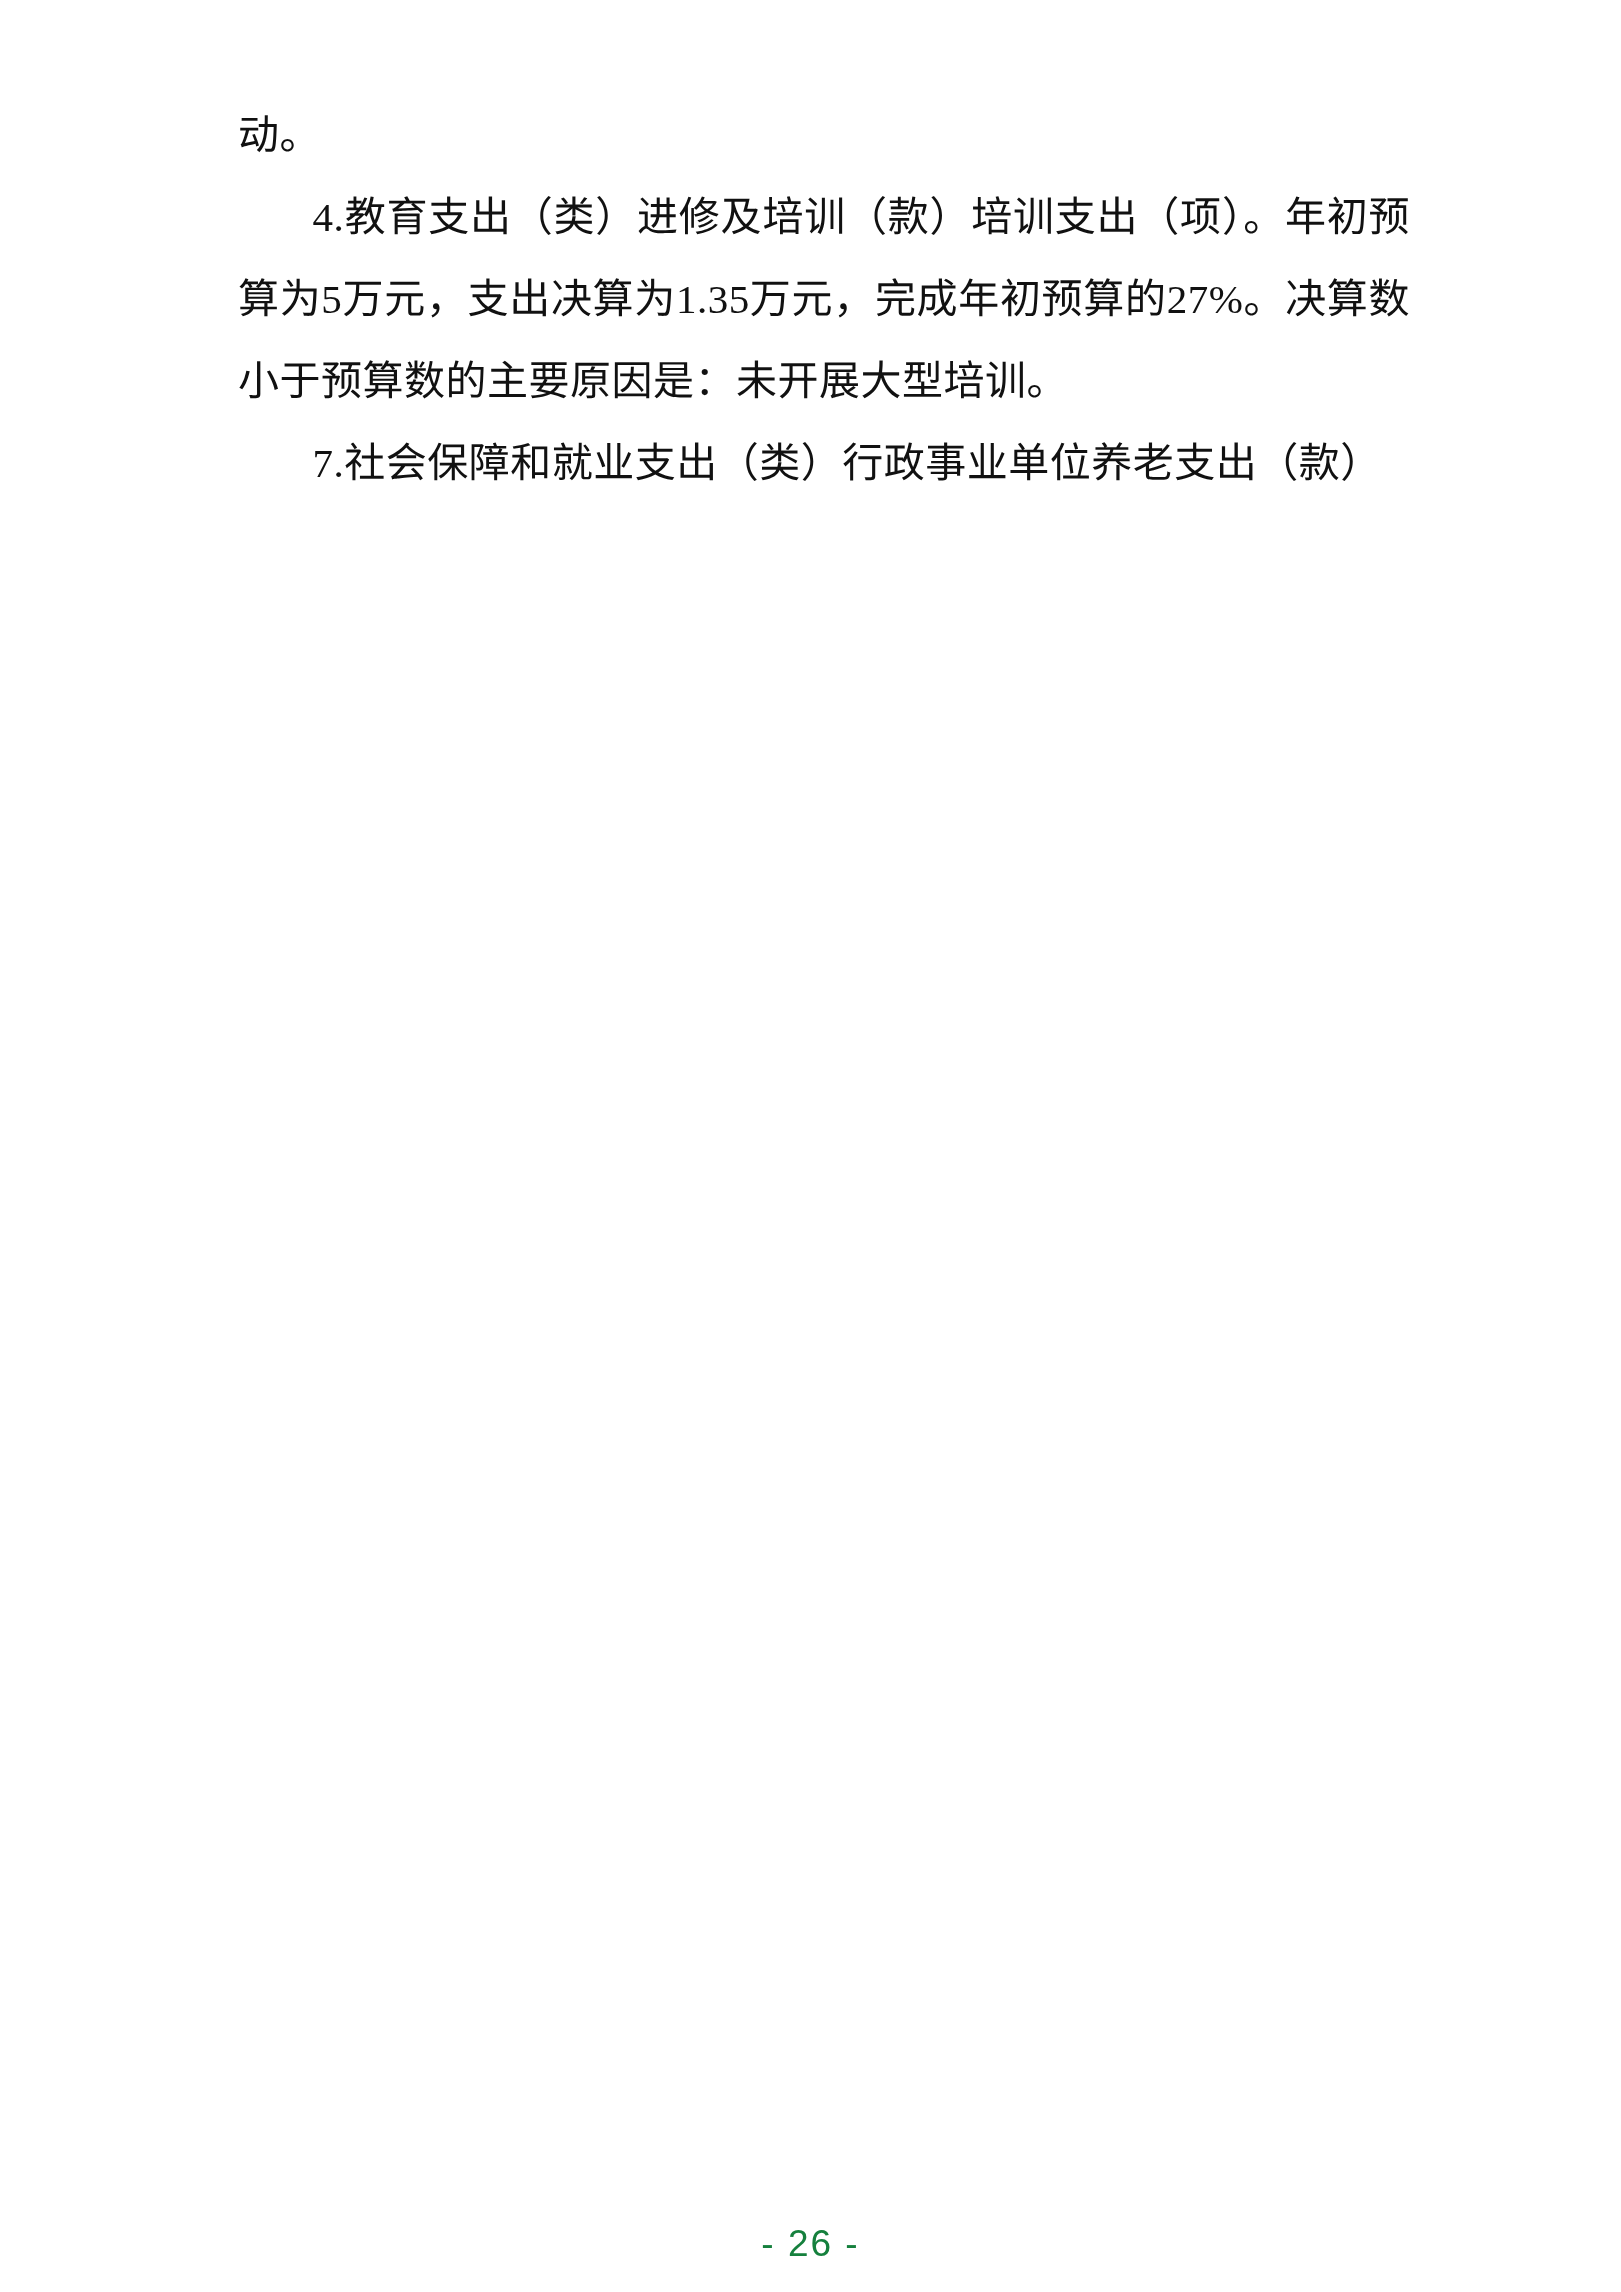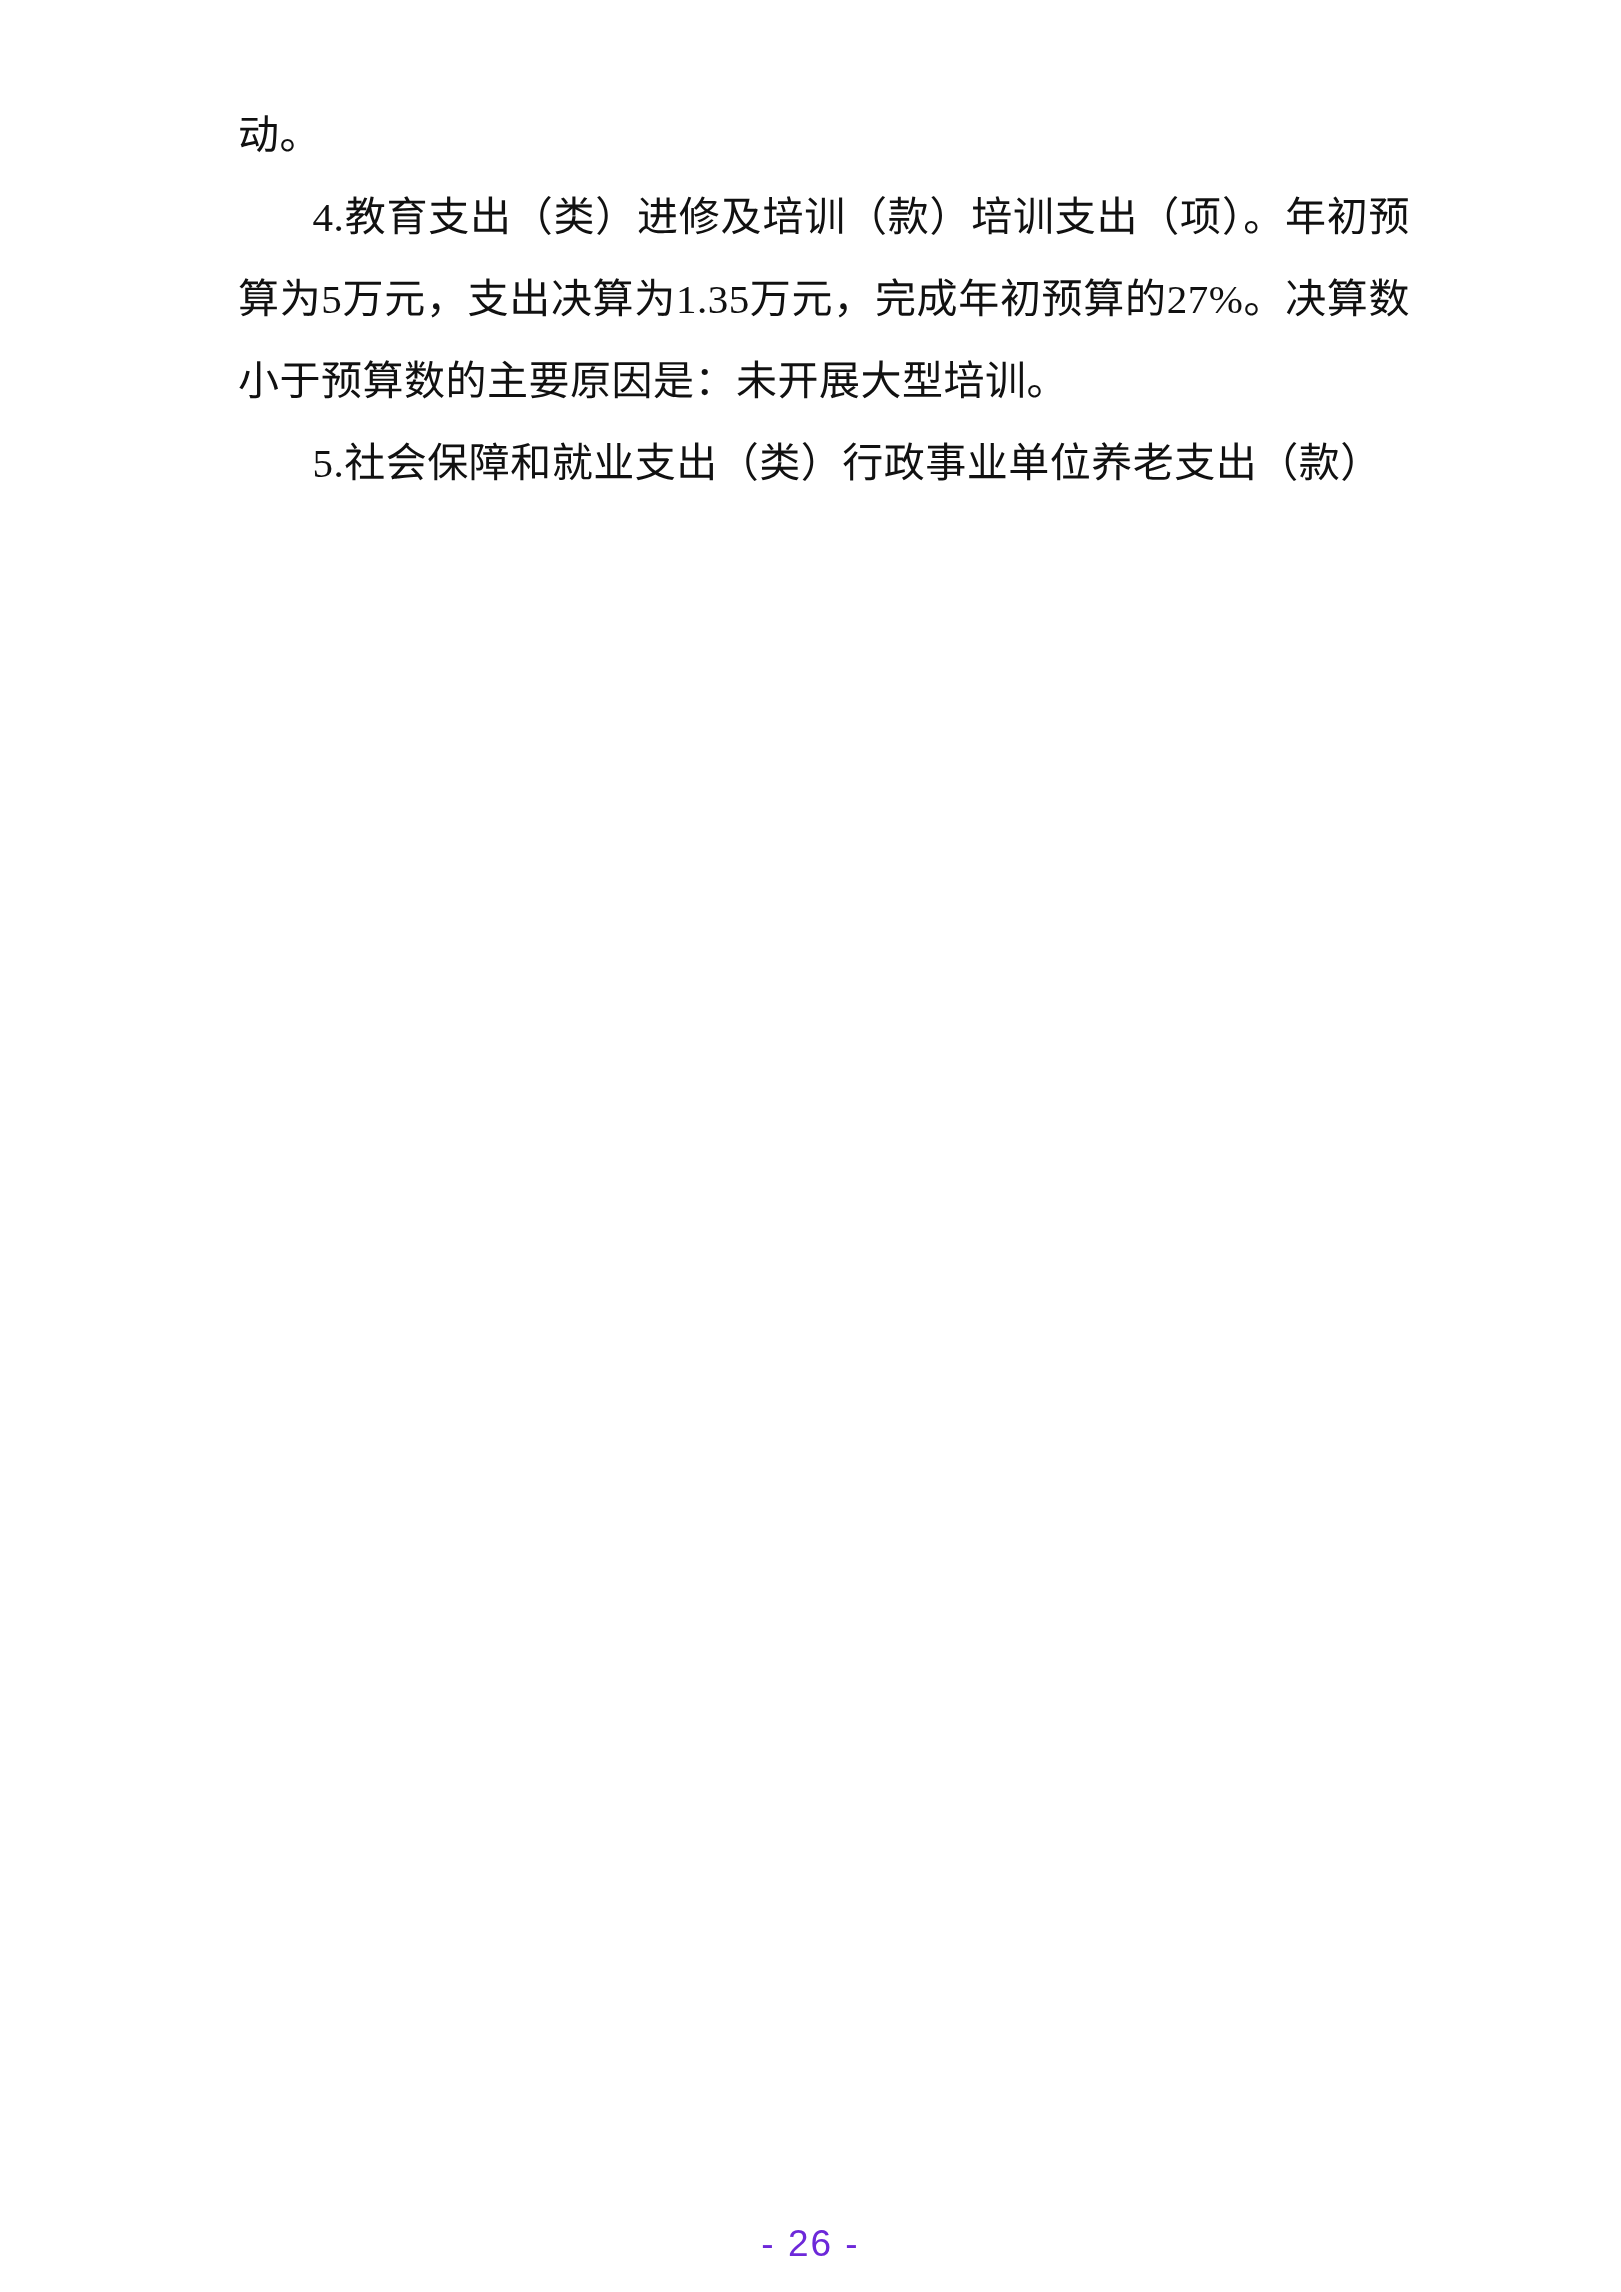--- a/index.html
+++ b/index.html
@@ -39,28 +39,28 @@
     text-indent: 1.82em;
   }
   .page-footer {
     position: absolute;
     left: 0;
     width: 100%;
     top: 2223px;
     text-align: center;
     font-family: "Liberation Sans", "DejaVu Sans", sans-serif;
     font-size: 37px;
-    color: #6d28d9;
+    color: #15803d;
     letter-spacing: 2px;
   }
 </style>
 </head>
 <body>
 
 <div class="page">
   <div class="doc-body" id="doc-body">
       <p class="para">动。</p>
       <p class="para indent">4.教育支出（类）进修及培训（款）培训支出（项）。年初预算为5万元，支出决算为1.35万元，完成年初预算的27%。决算数小于预算数的主要原因是：未开展大型培训。</p>
-      <p class="para indent">5.社会保障和就业支出（类）行政事业单位养老支出（款）</p>
+      <p class="para indent">7.社会保障和就业支出（类）行政事业单位养老支出（款）</p>
     </div>
   <div class="page-footer">- 26 -</div>
 </div>
 
 
 </body></html>

